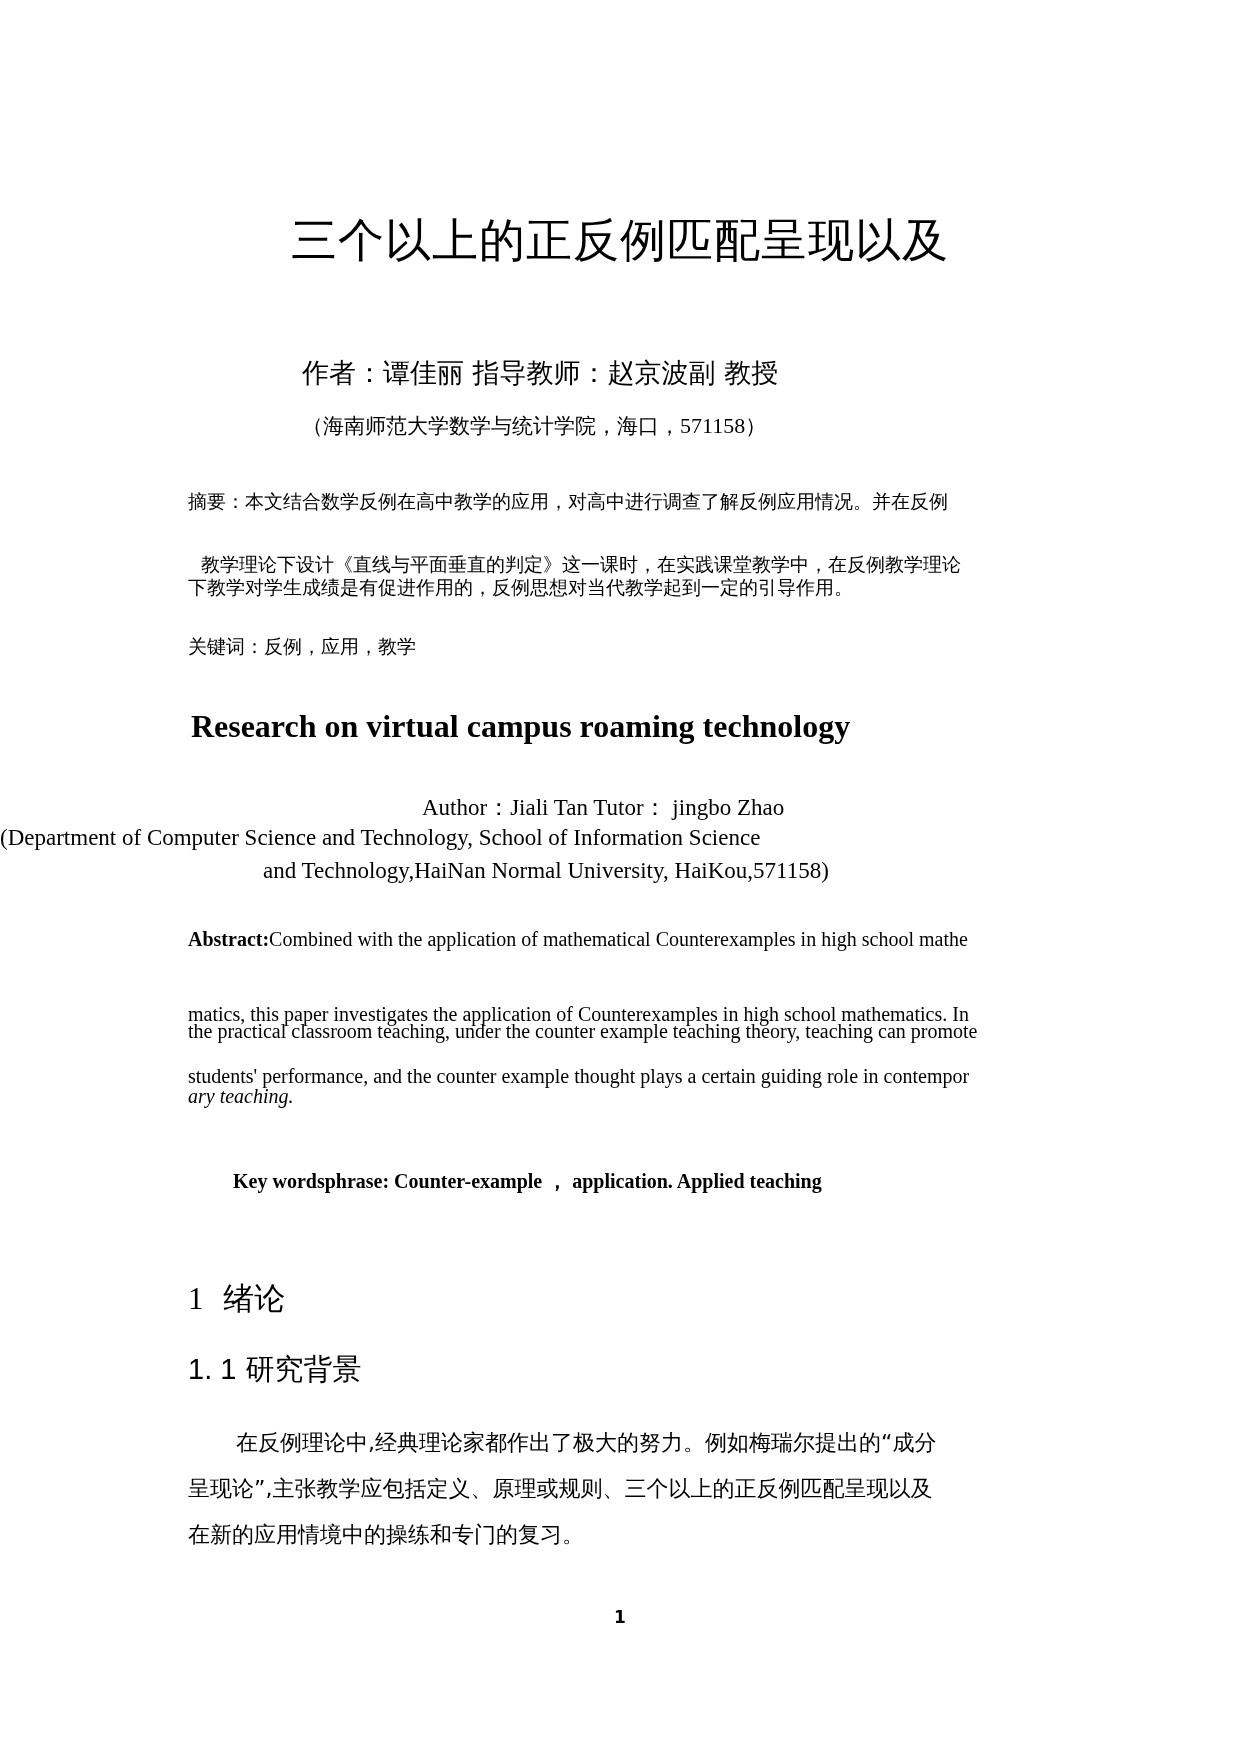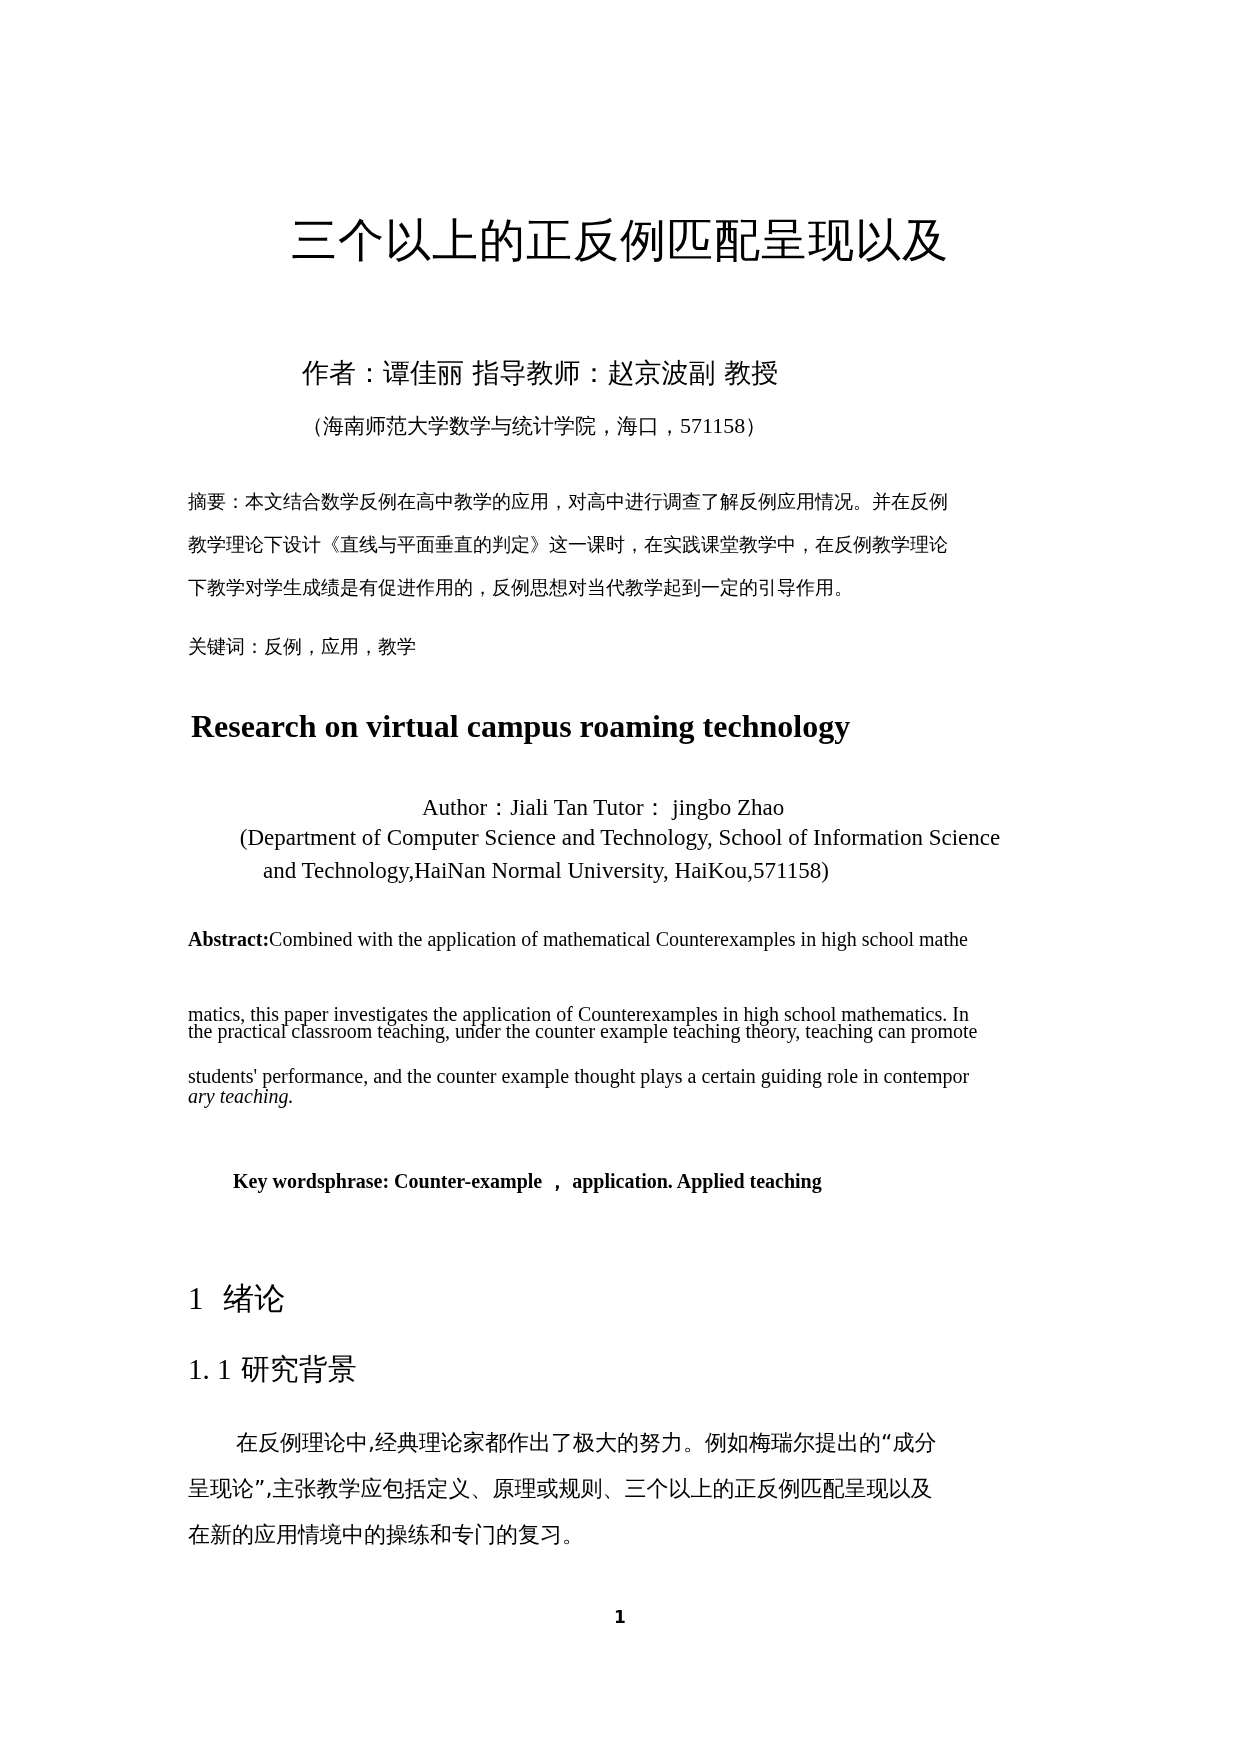--- a/index.html
+++ b/index.html
@@ -7,43 +7,43 @@
   .abs { position: absolute; white-space: nowrap; }
   .cjk { font-family: "DejaVu Sans", sans-serif; }
   .serif { font-family: "Liberation Serif", serif; }
   .title-cn { top: 210px; left: 0; width: 1240px; text-align: center; font-size: 46px; letter-spacing: 1px; }
   .authors-cn { top: 355px; left: 302px; font-size: 27px; }
   .affil-cn { top: 412px; left: 302px; font-size: 21px; }
   .affil-cn .num { font-family: "Liberation Serif", serif; font-size: 22px; }
   .abs-cn { left: 188px; font-size: 19px; }
   .title-en { top: 708px; left: 0; width: 1041px; text-align: center; font-size: 32px; font-weight: bold; }
   .author-en { top: 792px; left: 422px; font-size: 23px; }
-  .affil-en1 { top: 825px; left: 0; width: 1240px; text-align: center; font-size: 23px; }
+  .affil-en1 { top: 825px; left: 0; width: 1240px; font-size: 23px; }
   .affil-en2 { top: 858px; left: 0; width: 1092px; text-align: center; font-size: 23px; }
   .abs-en { left: 188px; font-size: 20px; }
   .kw-en { top: 1168px; left: 233px; font-size: 20px; font-weight: bold; }
   .h1 { top: 1278px; left: 188px; font-size: 31px; }
   .h1 .n { font-family: "Liberation Serif", serif; }
   .h2 { top: 1350px; left: 188px; font-size: 29px; }
-  .h2 .n { font-family: Liberation Serif, serif; }
+  .h2 .n { font-family: Liberation Sans, sans-serif; }
   .body-cn { left: 188px; font-size: 22px; }
   .page-num { top: 1607px; left: 0; width: 1240px; text-align: center; font-size: 17px; font-weight: bold; font-family: "DejaVu Sans", sans-serif; }
 </style>
 </head>
 <body>
 
 <div class="abs cjk title-cn">三个以上的正反例匹配呈现以及</div>
 
 <div class="abs cjk authors-cn">作者：谭佳丽  指导教师：赵京波副  教授</div>
 
 <div class="abs cjk affil-cn"><span>（海南师范大学数学与统计学院，海口，</span><span class="num">571158</span><span>）</span></div>
 
 <div>
   <div class="abs cjk abs-cn" style="top:489px;">摘要：本文结合数学反例在高中教学的应用，对高中进行调查了解反例应用情况。并在反例</div>
-  <div class="abs cjk abs-cn" style="top:532px;">教学理论下设计《直线与平面垂直的判定》这一课时，在实践课堂教学中，在反例教学理论</div>
+  <div class="abs cjk abs-cn" style="top:552px;margin-left:13px;">教学理论下设计《直线与平面垂直的判定》这一课时，在实践课堂教学中，在反例教学理论</div>
   <div class="abs cjk abs-cn" style="top:575px;">下教学对学生成绩是有促进作用的，反例思想对当代教学起到一定的引导作用。</div>
 </div>
 
 <div class="abs cjk abs-cn" style="top:634px;">关键词：反例，应用，教学</div>
 
 <div class="abs serif title-en">Research on virtual campus roaming technology</div>
 
 <div class="abs serif author-en">Author：Jiali Tan    Tutor：  jingbo Zhao</div>
 <div class="abs serif affil-en1">(Department of Computer Science and Technology, School of Information Science</div>
 <div class="abs serif affil-en2">and Technology,HaiNan Normal University, HaiKou,571158)</div>

